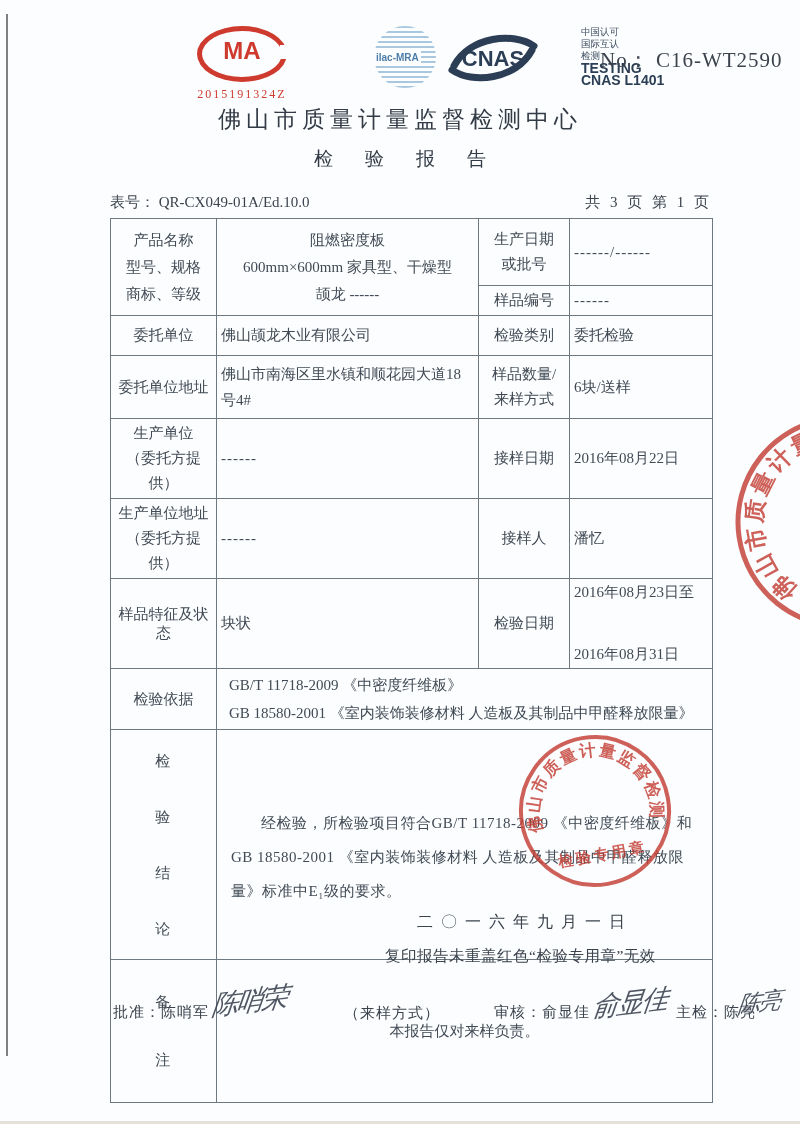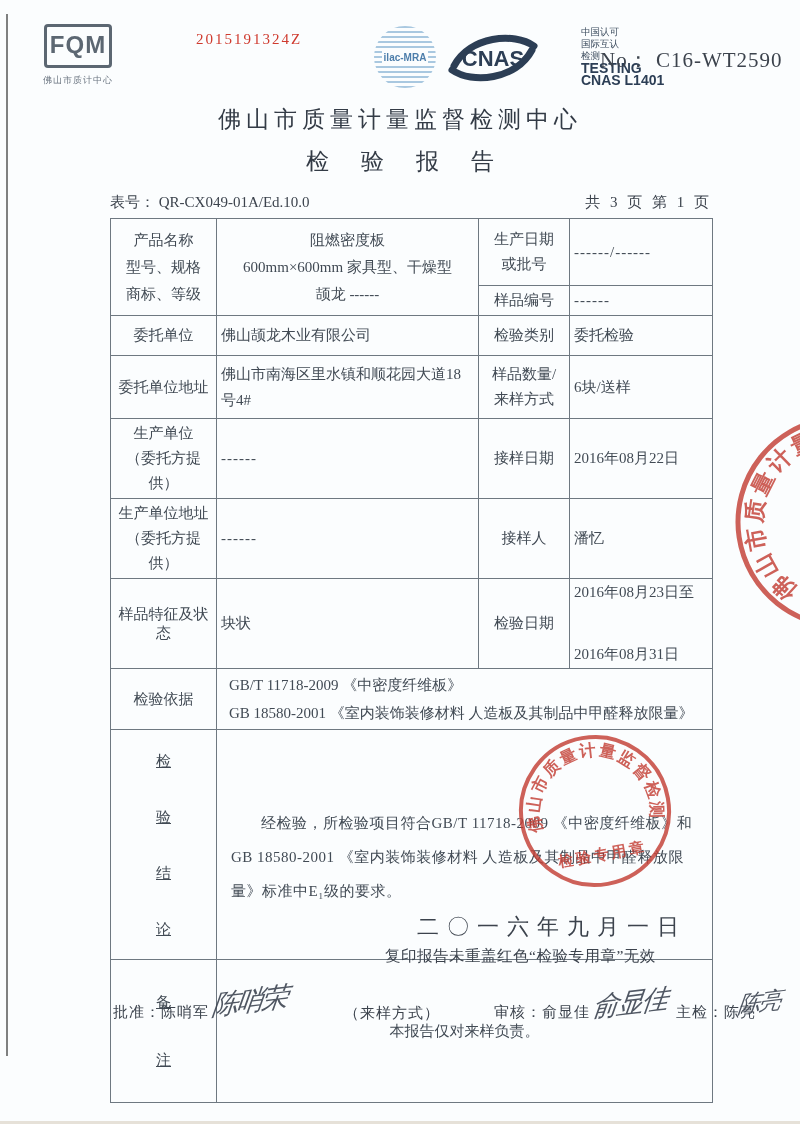--- a/index.html
+++ b/index.html
@@ -19,46 +19,46 @@
   .fqm-box{width:62px;height:38px;margin:0 auto;border:3px solid #5c6772;border-radius:4px;
     font-family:"Liberation Sans","DejaVu Sans",sans-serif;font-weight:bold;font-size:24px;
     color:#5c6772;line-height:36px;letter-spacing:1px;}
   .fqm-cap{margin-top:6px;font-size:9px;color:#6b7580;letter-spacing:1px;}
 
   .cma{position:absolute;left:196px;top:26px;width:92px;text-align:center;}
   .cma-oval{position:relative;width:80px;height:46px;margin:0 auto;border:5px solid #cf3a2e;border-radius:50%;}
   .cma-oval .gap{position:absolute;right:-6px;top:14px;width:8px;height:14px;background:#fbfdfe;}
   .cma-oval span{position:absolute;left:0;right:0;top:6px;font-family:"Liberation Sans",sans-serif;
     font-weight:bold;font-size:24px;color:#cf3a2e;letter-spacing:0;}
-  .cma-num{margin-top:5px;font-size:15px;color:#cf3a2e;letter-spacing:2px;font-family:"Liberation Serif",serif;}
+  .cma-num{margin-top:5px;font-size:12px;color:#cf3a2e;letter-spacing:2px;font-family:"Liberation Serif",serif;}
 
   .cal{position:absolute;left:298px;top:26px;width:78px;text-align:center;}
   .cal-circ{position:relative;width:50px;height:46px;margin:0 auto;border:5px solid #cf3a2e;border-radius:50%;}
   .cal-circ span{position:absolute;left:0;right:0;top:4px;font-family:"Liberation Sans",sans-serif;
     font-weight:bold;font-size:26px;color:#cf3a2e;font-style:italic;}
   .cal-num{margin-top:7px;font-size:6.5px;color:#cf3a2e;letter-spacing:0;white-space:nowrap;}
 
   .ilac{position:absolute;left:374px;top:26px;width:62px;height:62px;border-radius:50%;
     background:repeating-linear-gradient(0deg,#a9c8e0 0 2px,#fbfdfe 2px 5px);
-    display:flex;align-items:center;justify-content:center;}
+    display:flex;align-items:center;}
   .ilac span{background:#fbfdfe;color:#4d7eab;font-family:"Liberation Sans",sans-serif;
     font-weight:bold;font-size:10px;padding:1px 2px;}
 
   .cnas{position:absolute;left:448px;top:32px;width:90px;}
   .cnas-txt{position:absolute;left:540px;top:26px;font-family:"Liberation Sans",sans-serif;
     color:#3c4c5e;font-size:9.5px;line-height:12px;margin-left:41px;}
   .cnas-txt .b{font-weight:bold;font-size:14px;color:#2c3e55;}
 
   .report-no{position:absolute;left:600px;top:46px;font-size:21px;color:#3c434d;letter-spacing:1px;}
 
   
   .org-title{position:absolute;left:0;top:104px;width:100%;text-align:center;
     font-size:23px;color:#333b46;letter-spacing:5px;}
   .report-title{position:absolute;left:0;top:146px;width:100%;text-align:center;
-    font-size:23px;color:#333b46;letter-spacing:32px;text-indent:32px;font-weight:500;}
+    font-size:19px;color:#333b46;letter-spacing:32px;text-indent:32px;font-weight:500;}
 
   .meta{position:absolute;left:110px;top:193px;width:602px;font-size:15px;color:#3c434d;}
   .meta .pages{float:right;letter-spacing:3px;}
 
   
   table.doc{position:absolute;left:110px;top:218px;border-collapse:collapse;table-layout:fixed;width:602px;}
   table.doc td{border:1px solid #6e7881;font-size:15px;color:#414a54;padding:2px 4px;vertical-align:middle;}
   td.lab{text-align:center;padding:2px 2px;}
   td.val{text-align:left;padding-left:10px;}
   .ln{line-height:27px;text-align:center;}
@@ -67,27 +67,27 @@
   tr.r2 td{height:35px;}
   tr.r3 td{height:58px;}
   tr.r4 td{height:55px;}
   tr.r5 td{height:48px;}
   tr.r6 td{height:46px;}
   tr.r7 td{height:56px;}
   tr.r8 td{height:225px;}
   tr.r9 td{height:138px;}
   .two-line{line-height:25px;text-align:center;}
   .dash{letter-spacing:1px;color:#5a6570;}
-  .vlabel{width:1.1em;margin:0 auto;text-align:center;word-break:break-all;text-decoration:underline;}
+  .vlabel{width:1.1em;margin:0 auto;text-align:left;word-break:break-all;}
   .v4{line-height:56px;}
   .v2{line-height:58px;}
   .basis-line{line-height:28px;padding-left:8px;}
   .concl-cell{position:relative;vertical-align:top;}
   .concl-text{padding:24px 10px 0 10px;text-indent:2em;line-height:34px;letter-spacing:.5px;}
-  .concl-date{position:absolute;left:200px;top:182px;font-size:22px;letter-spacing:8px;color:#3c434d;}
+  .concl-date{position:absolute;left:200px;top:182px;font-size:16px;letter-spacing:8px;color:#3c434d;}
   .concl-note{position:absolute;left:168px;top:216px;font-size:15.5px;letter-spacing:.5px;color:#3c434d;}
   .remark-cell{text-align:center;font-size:15px;}
 
   
   .stamp{position:absolute;pointer-events:none;opacity:.82;}
   .stamp-main{left:514px;top:730px;}
   .stamp-edge{left:722px;top:402px;transform:rotate(-30deg);}
 
   
   .footer{position:absolute;left:0;top:0;width:100%;}
@@ -96,26 +96,26 @@
     transform:rotate(-7deg) skewX(-14deg);opacity:.88;white-space:nowrap;}
 </style>
 </head>
 <body>
 
 <div class="edge-left"></div>
 <div class="edge-bottom"></div>
 
 <div class="header">
 
-  <div class="fqm">
-    <div class="fqm-box">FQM</div>
-    <div class="fqm-cap">佛山市质计中心</div>
-  </div>
 
   <div class="cma">
+    <div class="cma-oval">
+      <div class="gap"></div>
+      <span>MA</span>
+    </div>
     <div class="cma-num">2015191324Z</div>
   </div>
 
 
   <div class="ilac">
     <span>ilac-MRA</span>
   </div>
 
   <svg class="cnas" width="90" height="52" viewBox="0 0 90 52">
     <path d="M6,34 C22,4 66,0 86,14" stroke="#2c3e55" stroke-width="7" fill="none" stroke-linecap="round"></path>

